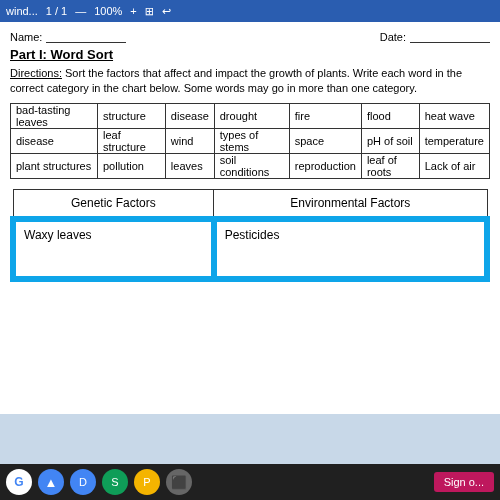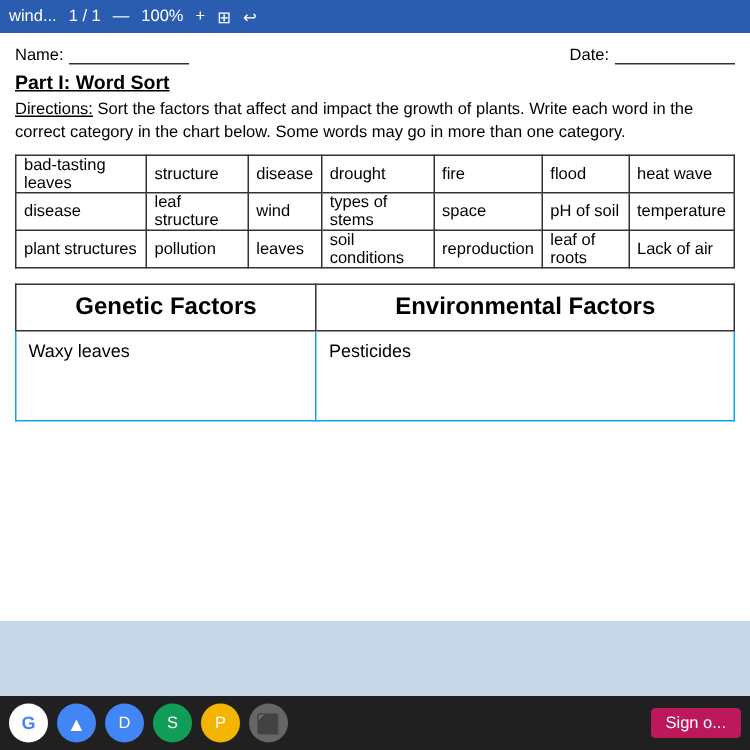--- a/index.html
+++ b/index.html
@@ -72,26 +72,26 @@
     }
     .factors-table {
       width: 100%;
       border-collapse: collapse;
       margin-top: 6px;
     }
     .factors-table th {
       border: 1px solid #333;
       padding: 6px;
       text-align: center;
-      font-weight: bold;
-      font-size: 16px;
+      font-weight: normal;
+      font-size: 12px;
       background: white;
     }
     .factors-table td {
-      border: 1px solid #0ea5e9;
+      border: 6px solid #0ea5e9;
       padding: 6px 8px;
       font-size: 12px;
       vertical-align: top;
       height: 60px;
     }
     .taskbar {
       position: absolute;
       bottom: 0;
       left: 0;
       width: 500px;

